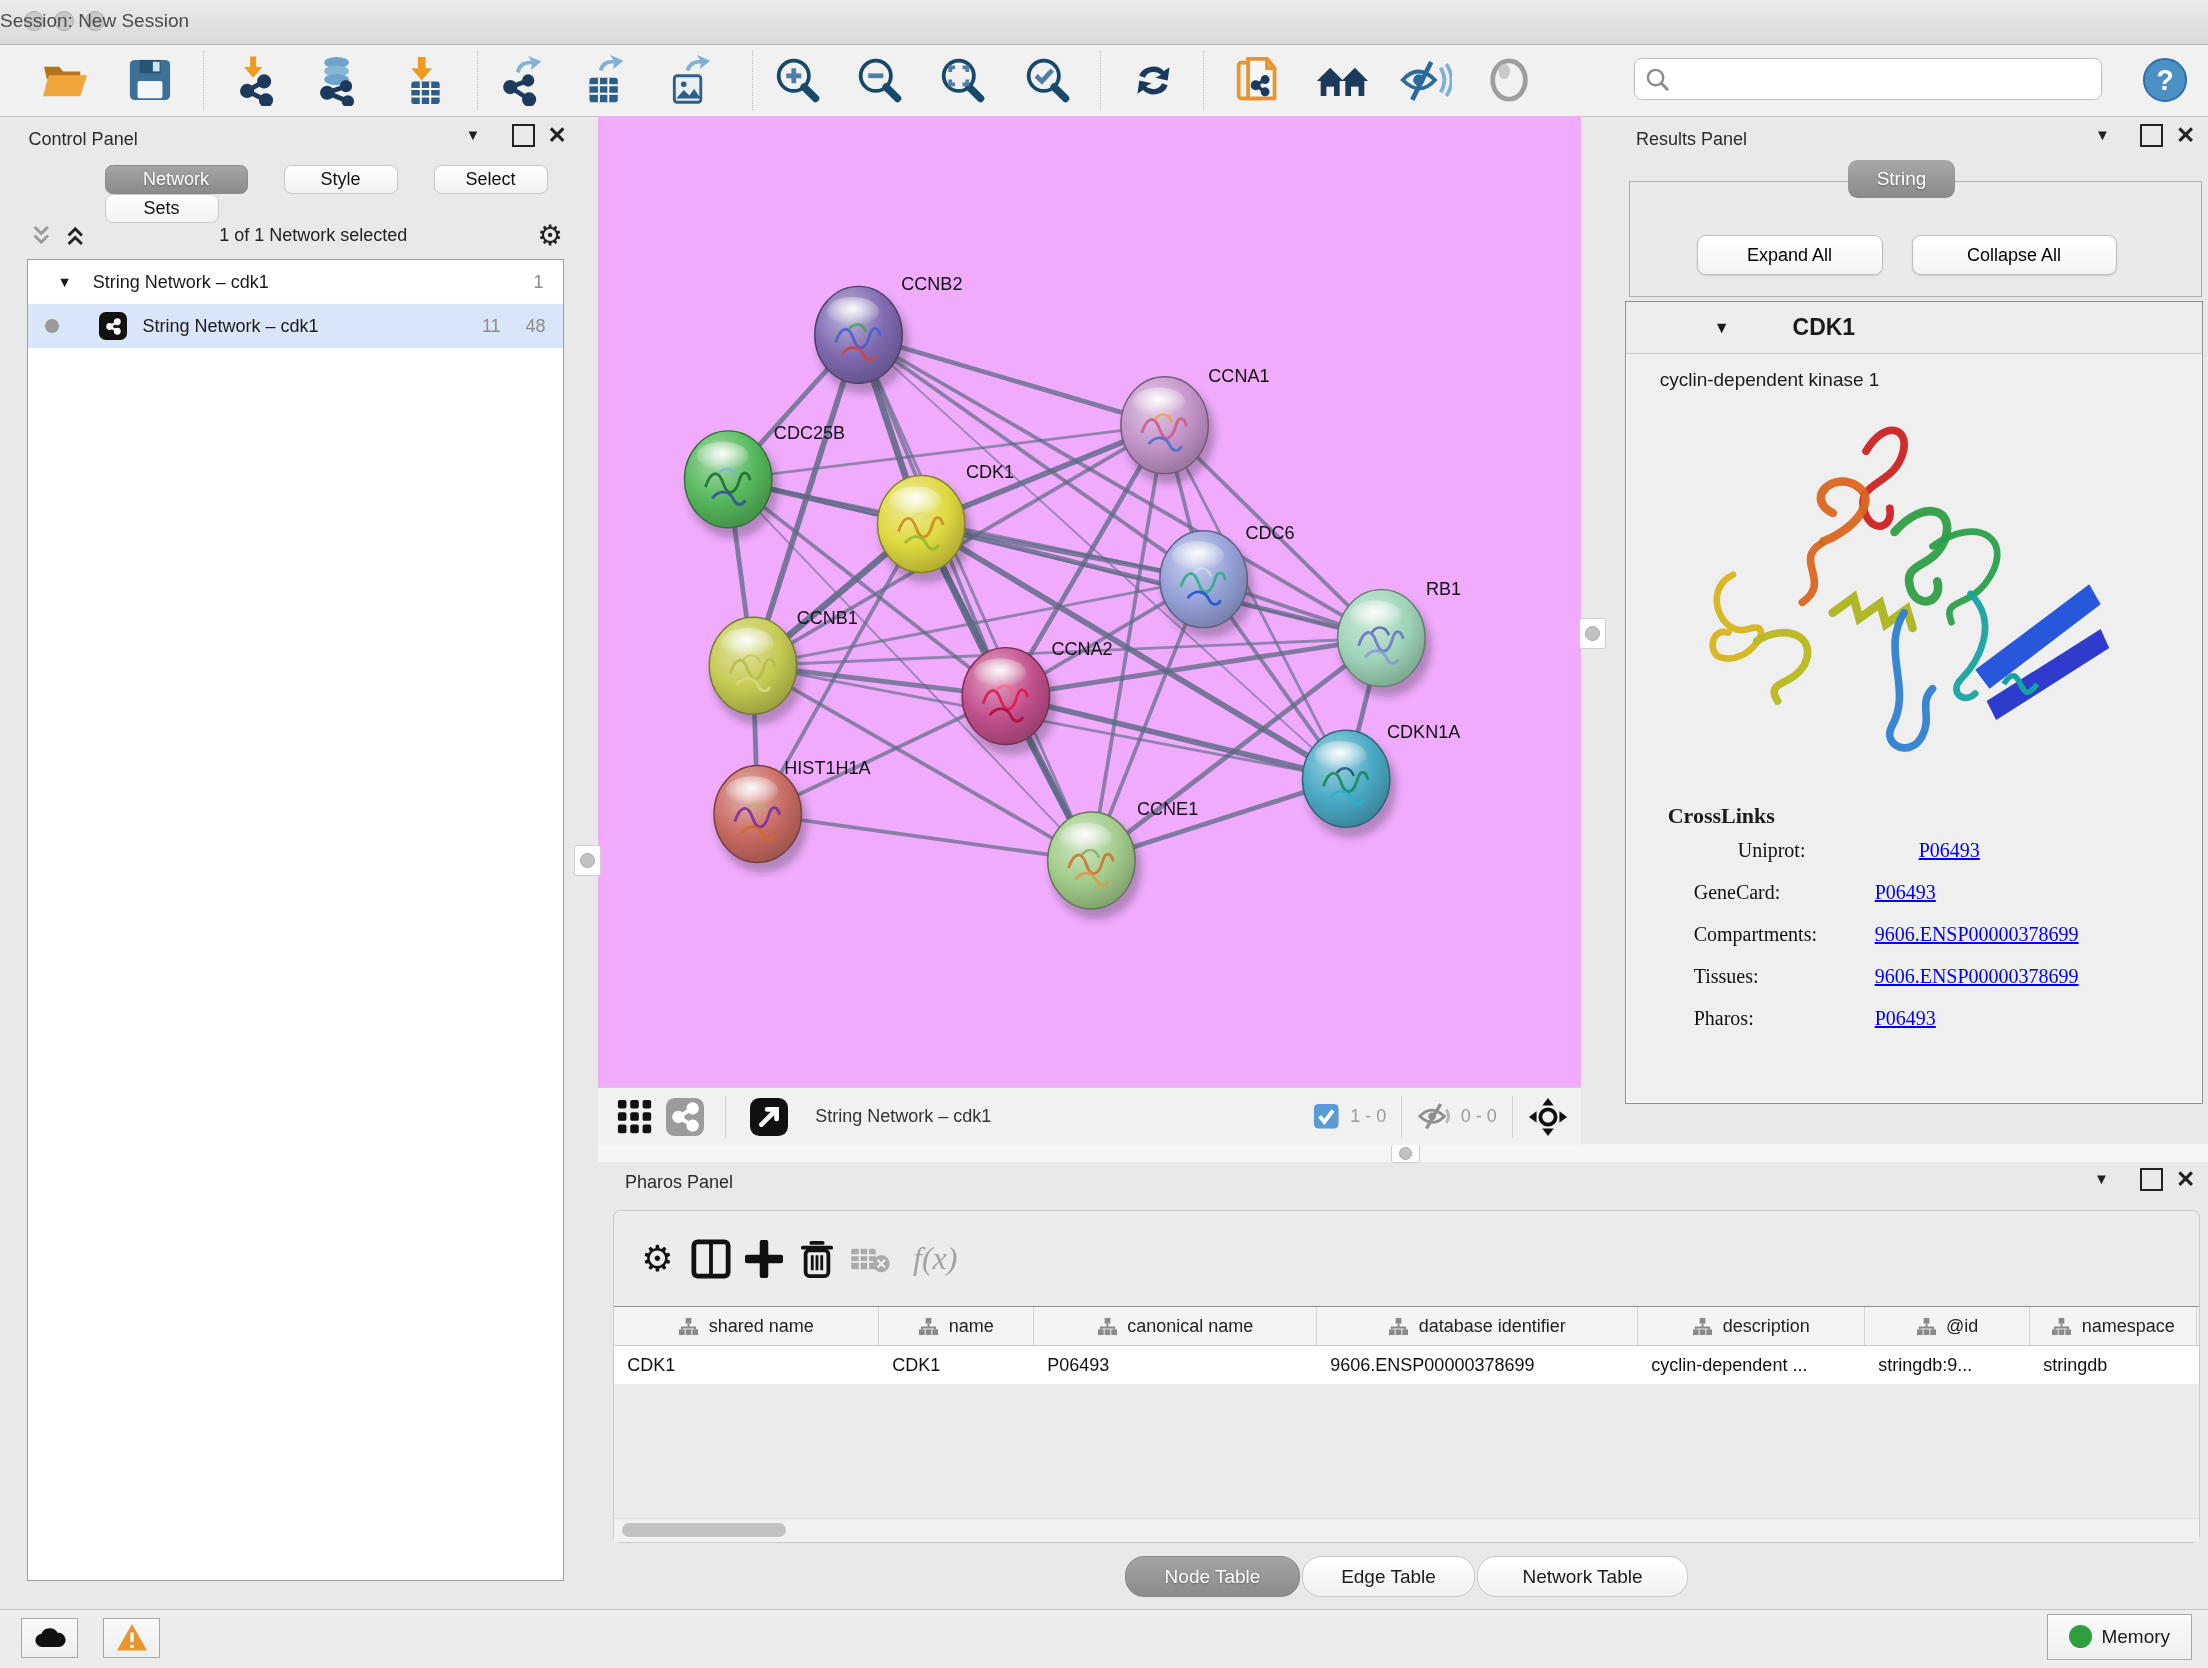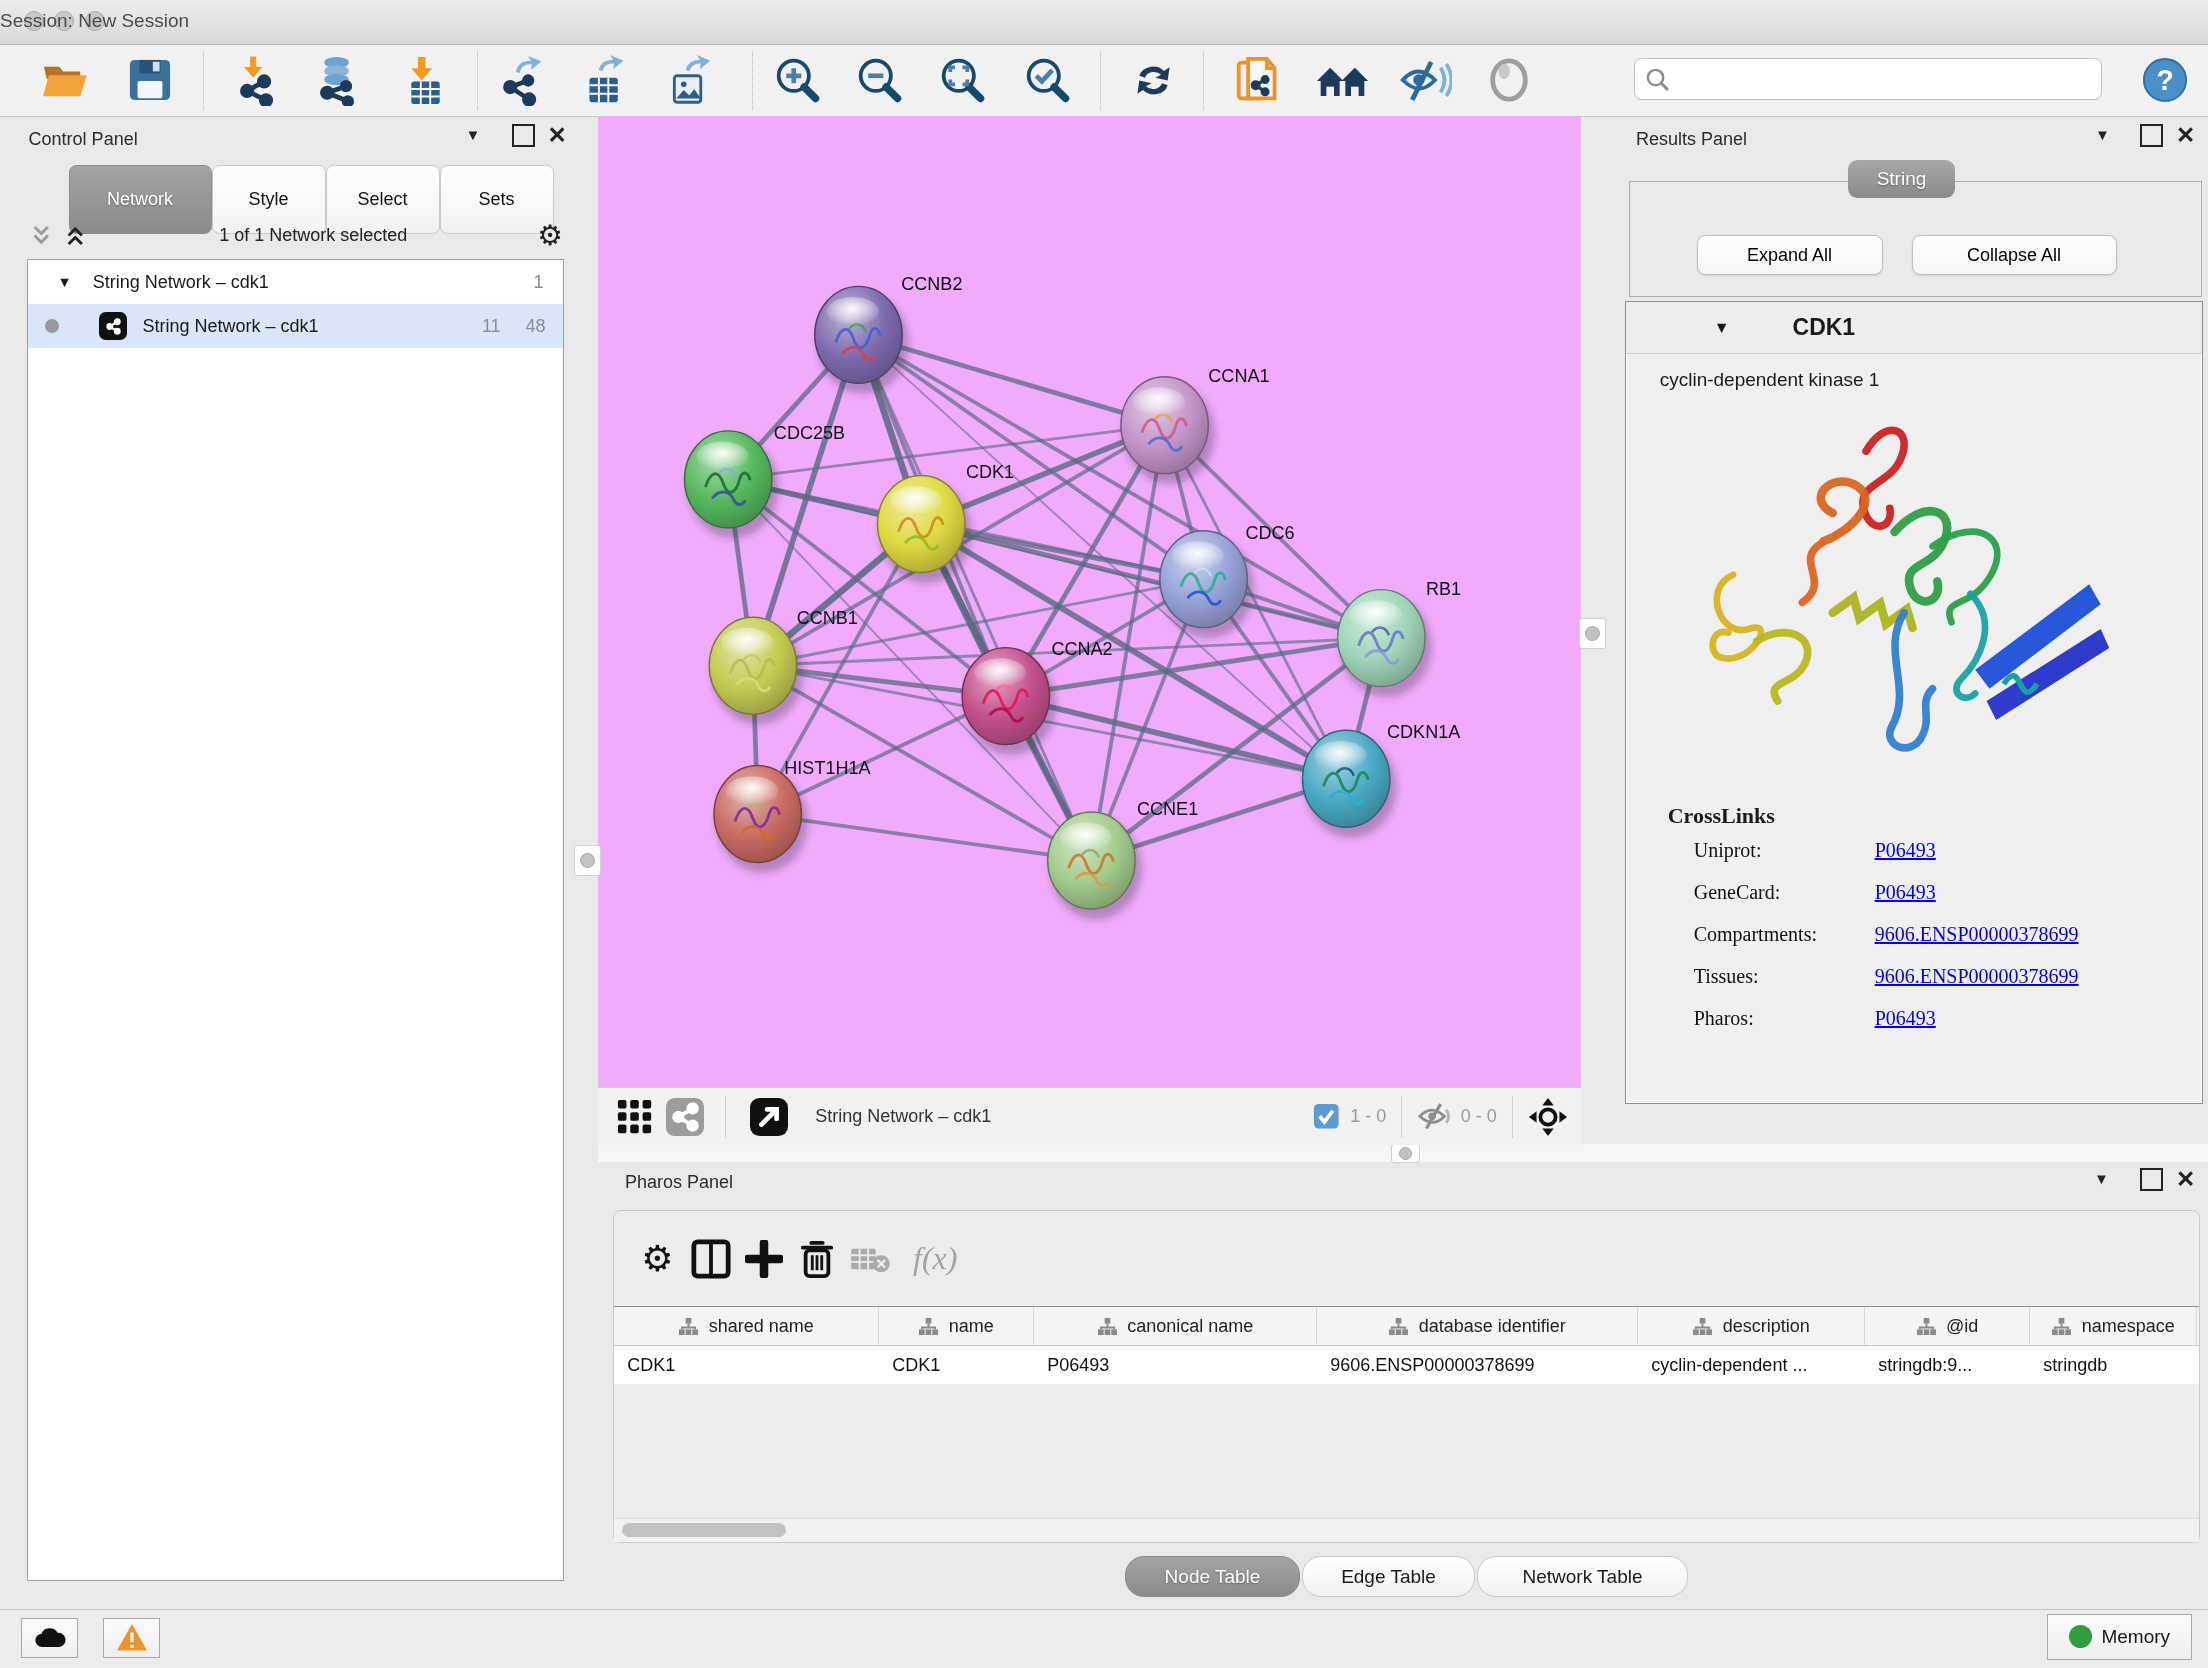--- a/index.html
+++ b/index.html
@@ -17,21 +17,21 @@
   .tb-icon{top:7.6px;width:55px;height:55px;display:flex;align-items:center;justify-content:center;cursor:default;}
   .tb-sep{top:5.7px;width:0;height:59px;border-left:1.9px dotted #b9b9b9;}
   .searchbox{left:1634px;top:13.3px;width:468px;height:42px;background:#fff;border:1px solid #bdbdbd;
     border-radius:7.6px;display:flex;align-items:center;padding:0 9.5px;box-sizing:border-box;}
   .searchbox input{border:none;outline:none;flex:1;font-size:17px;margin-left:7.6px;background:transparent;}
   
   .panel-title{font-size:18px;color:#2b2b2b;}
   .panel-ctl{font-size:19px;color:#222;}
   .tabbtn{display:inline-block;box-sizing:border-box;text-align:center;font-size:18px;
     border:1px solid #c9c9c9;background:linear-gradient(#fefefe,#f2f2f2);color:#111;
-    border-radius:7.6px;padding:23px 0;}
+    border-radius:7.6px;padding:3px 0;margin-left:36px;}
   .tabbtn.sel{background:linear-gradient(#a4a4a4,#8b8b8b);color:#fff;border-color:#8a8a8a;
     text-shadow:0 1px 1.9px rgba(0,0,0,.35);}
   .listbox{background:#fff;border:1px solid #9c9c9c;}
   .treerow{display:flex;align-items:center;height:44px;font-size:18px;}
   .row-num{color:#8e8e8e;font-size:18px;}
   .gearrow{display:flex;align-items:center;font-size:18px;color:#222;}
   .string-appicon{width:28.5px;height:28.5px;border-radius:6.7px;background:#111;display:inline-flex;
     align-items:center;justify-content:center;}
   
   .netfooter{left:598px;top:1087px;width:983px;height:57px;background:#f1f1f1;
@@ -614,21 +614,21 @@
           <path d="M215 140 C245 105 280 115 268 148 C256 180 222 170 232 200 C240 222 266 214 260 192" fill="none" stroke="#2f9e44" stroke-width="9" stroke-linecap="round" stroke-opacity="0.95"></path>
           <path d="M255 155 C305 120 345 150 310 195 C290 220 265 210 275 235" fill="none" stroke="#28a04a" stroke-width="7" stroke-linecap="round" stroke-opacity="0.95"></path>
           <path d="M295 205 C325 235 305 275 285 295 C272 308 288 322 300 310" fill="none" stroke="#17a2a2" stroke-width="7" stroke-linecap="round" stroke-opacity="0.95"></path>
           <path d="M225 225 C200 265 235 305 212 345 C202 365 232 378 244 355 C255 335 240 320 255 305" fill="none" stroke="#2e7fd0" stroke-width="8" stroke-linecap="round" stroke-opacity="0.95"></path>
           <path d="M300 285 L420 195 L432 216 L315 305 Z" fill="#1b4ed8" fill-opacity="0.95"></path>
           <path d="M312 318 L432 242 L441 262 L322 338 Z" fill="#2430c9" fill-opacity="0.95"></path>
           <path d="M330 300 C350 270 345 330 365 300" fill="none" stroke="#17a2a2" stroke-width="6"></path>
         </svg>
       <div class="serif" style="font-size:22px;font-weight:bold;margin:5.7px 0 9.5px 42px">CrossLinks</div>
       <div id="crosslinks" style="margin-left:68px">
-          <div style="display: flex; margin-bottom: 19px;">
+          <div style="display: flex; margin-bottom: 19px; margin-left: 44px;">
             <span class="serif xlink-label" style="width: 181px;">Uniprot:</span>
             <a class="serif xlink-val">P06493</a>
           </div>
           <div style="display: flex; margin-bottom: 19px;">
             <span class="serif xlink-label" style="width: 181px;">GeneCard:</span>
             <a class="serif xlink-val">P06493</a>
           </div>
           <div style="display: flex; margin-bottom: 19px;">
             <span class="serif xlink-label" style="width: 181px;">Compartments:</span>
             <a class="serif xlink-val">9606.ENSP00000378699</a>

